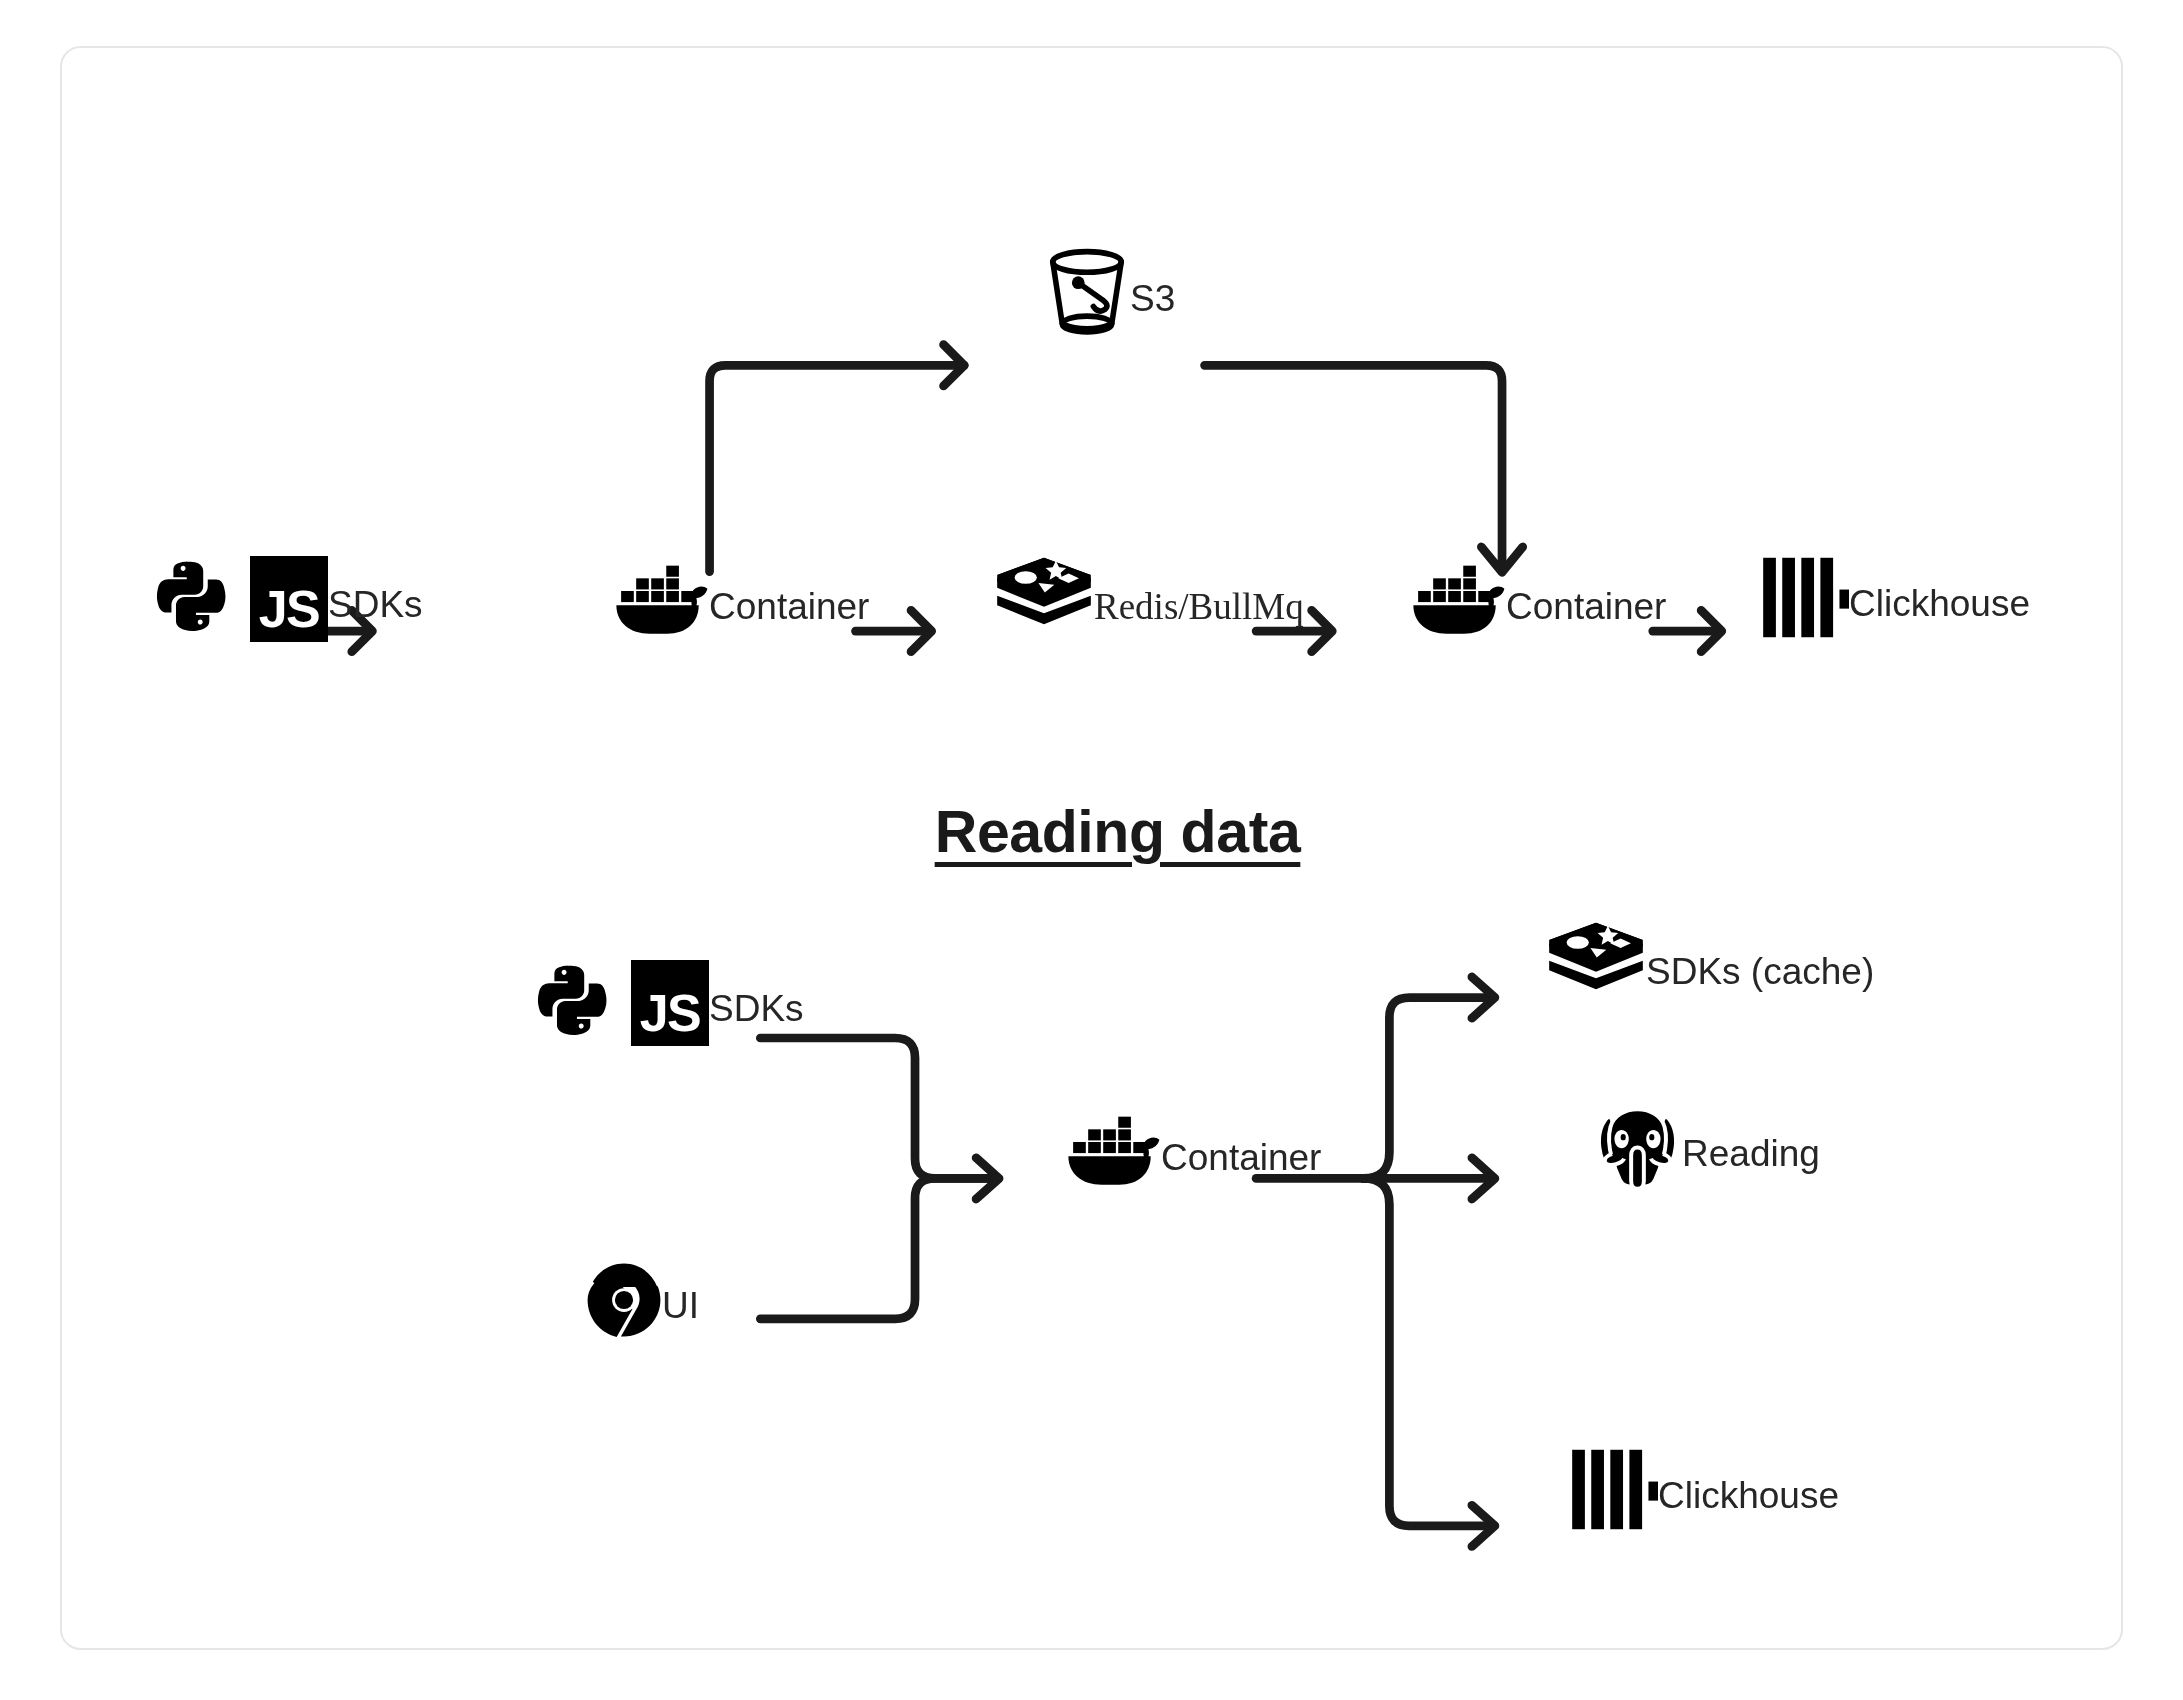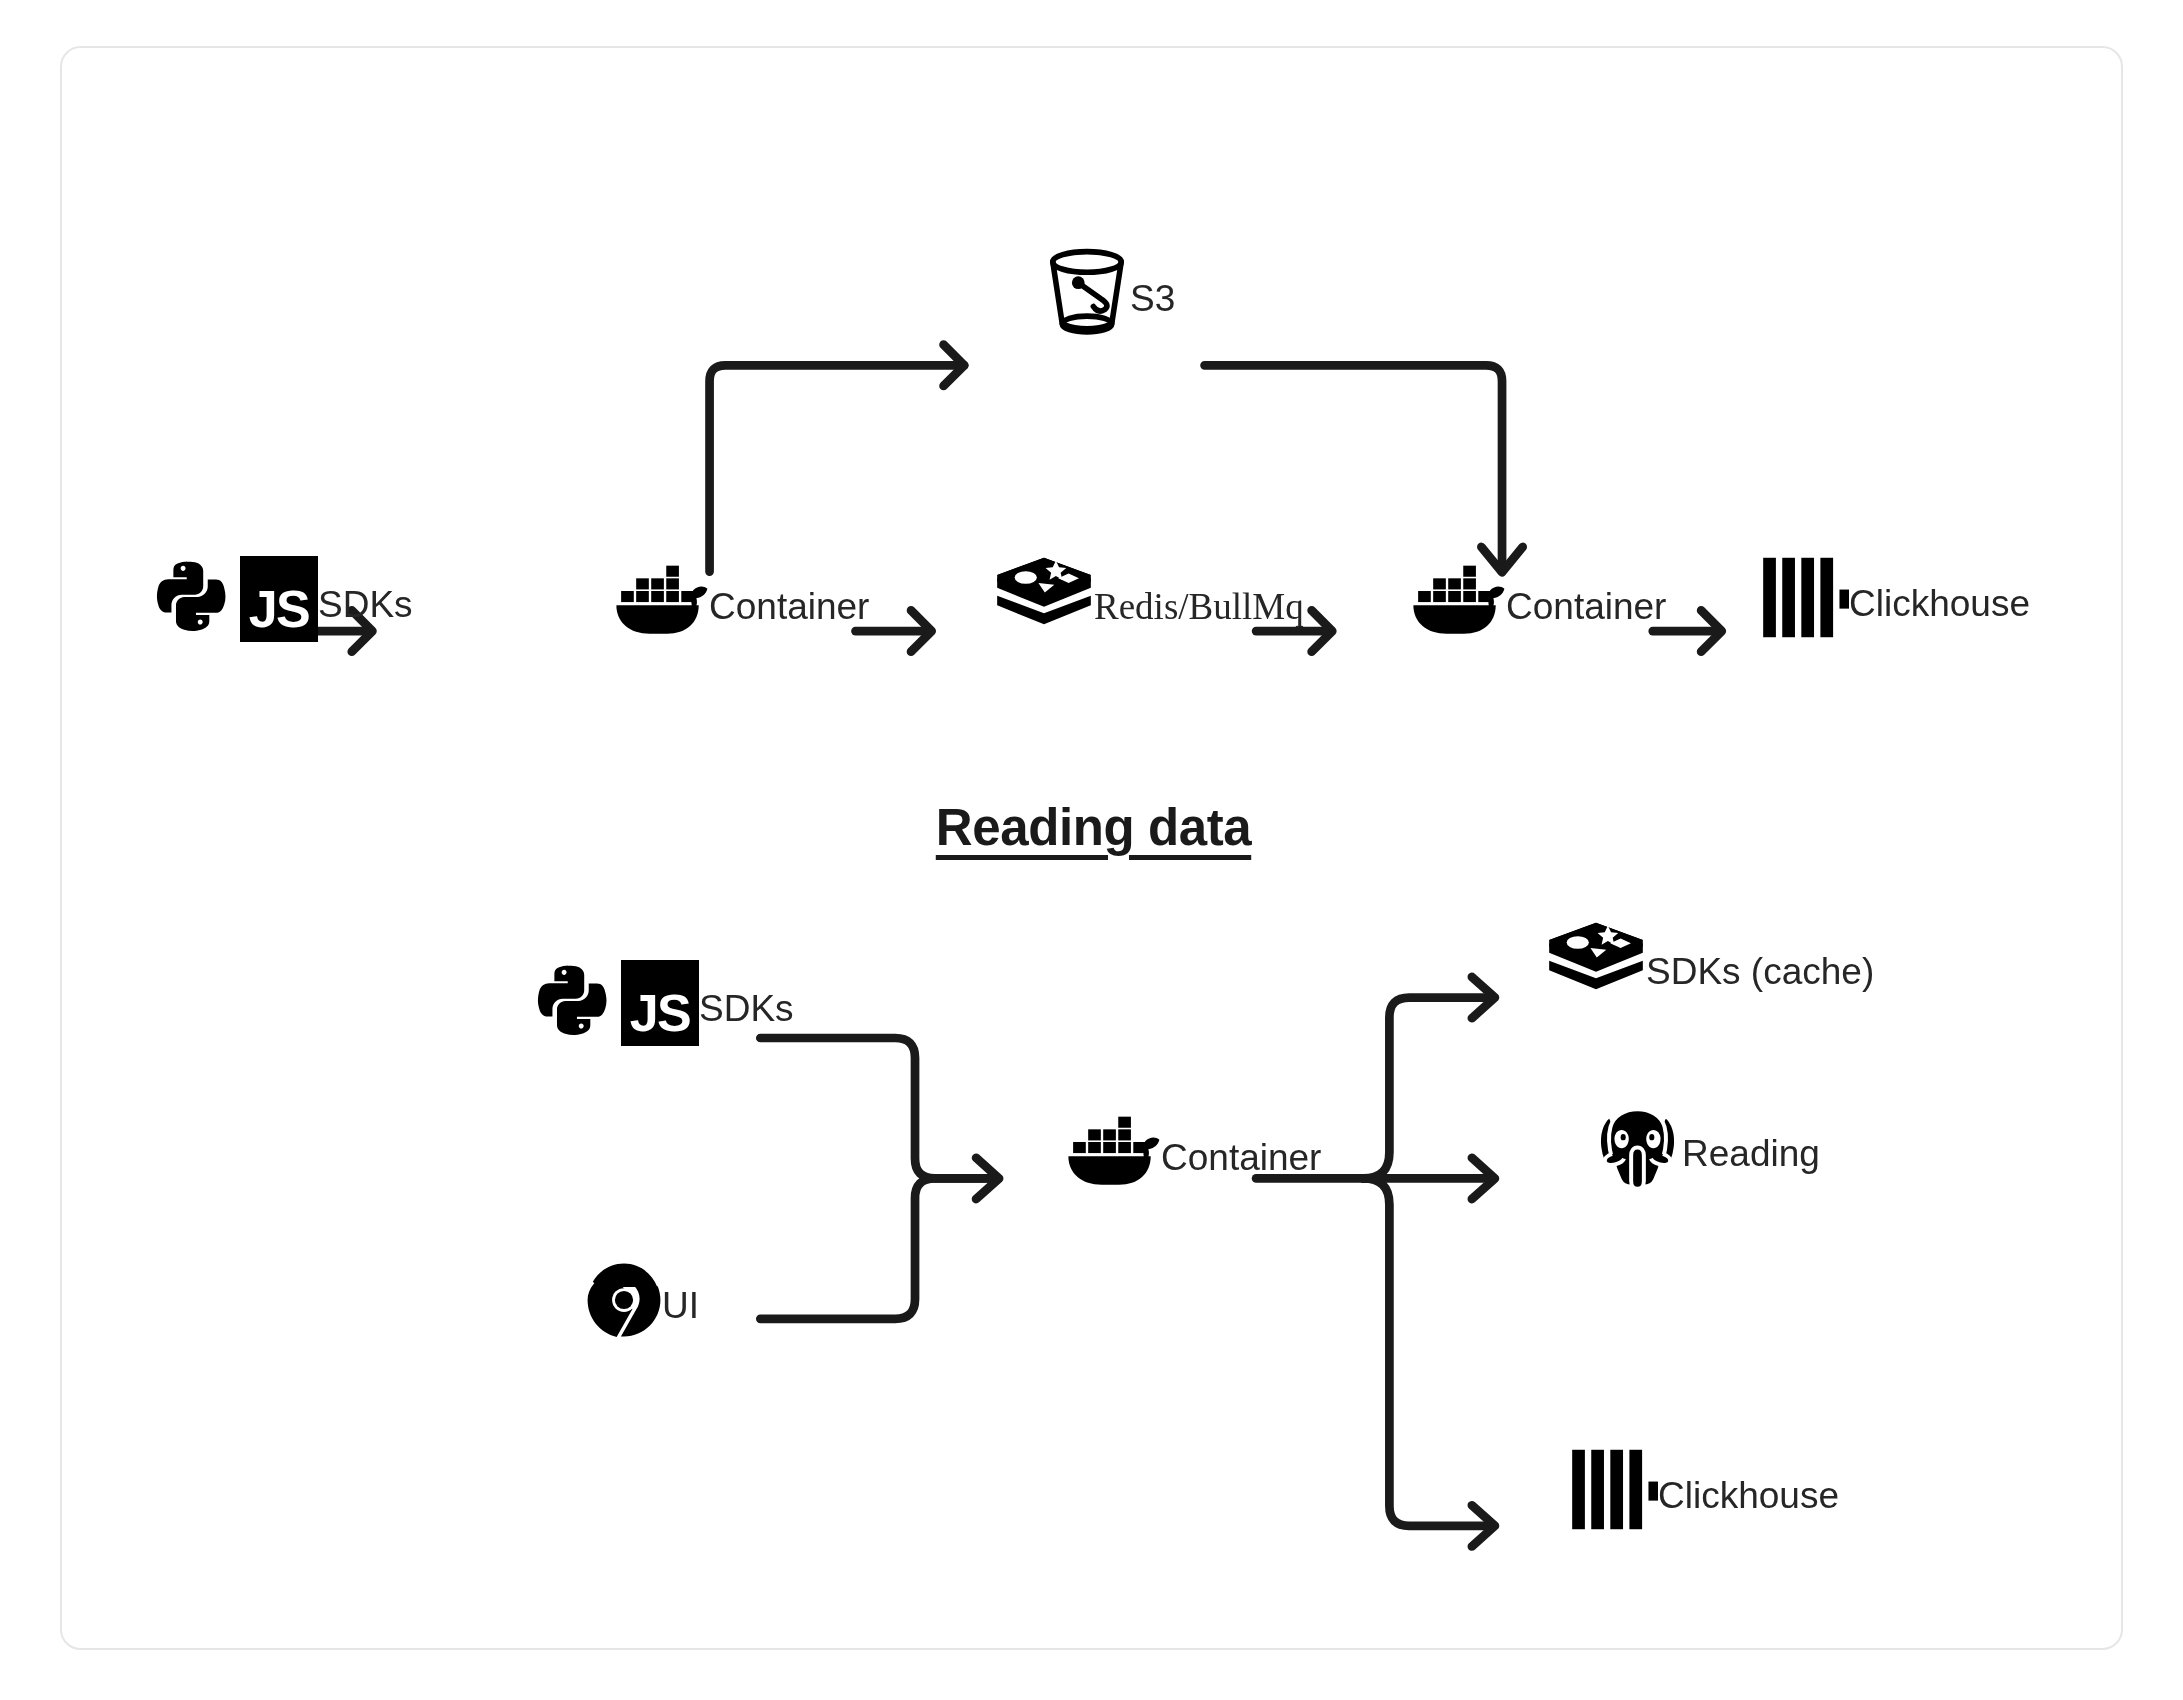--- a/index.html
+++ b/index.html
@@ -50,34 +50,35 @@
   #title-ingestion {
     left: 0;
     top: 41px;
     width: 2063px;
     font-size: 59px;
   }
   #title-reading {
     left: 0;
     top: 750px;
     width: 2063px;
-    font-size: 51px;
+    font-size: 59px;
+    padding-left: 24px;
   }
   .node {
     position: absolute;
     display: flex;
     flex-direction: row;
     align-items: center;
     justify-content: flex-start;
   }
   .node .glyph {
     display: flex;
     align-items: flex-end;
     justify-content: flex-end;
-    gap: 8px;
+    gap: 18px;
   }
   .node .caption {
     margin-top: 11px;
     font-size: 37px;
     color: #262626;
     white-space: nowrap;
     line-height: 1;
   }
   .jsbadge {
     background: #000000;

